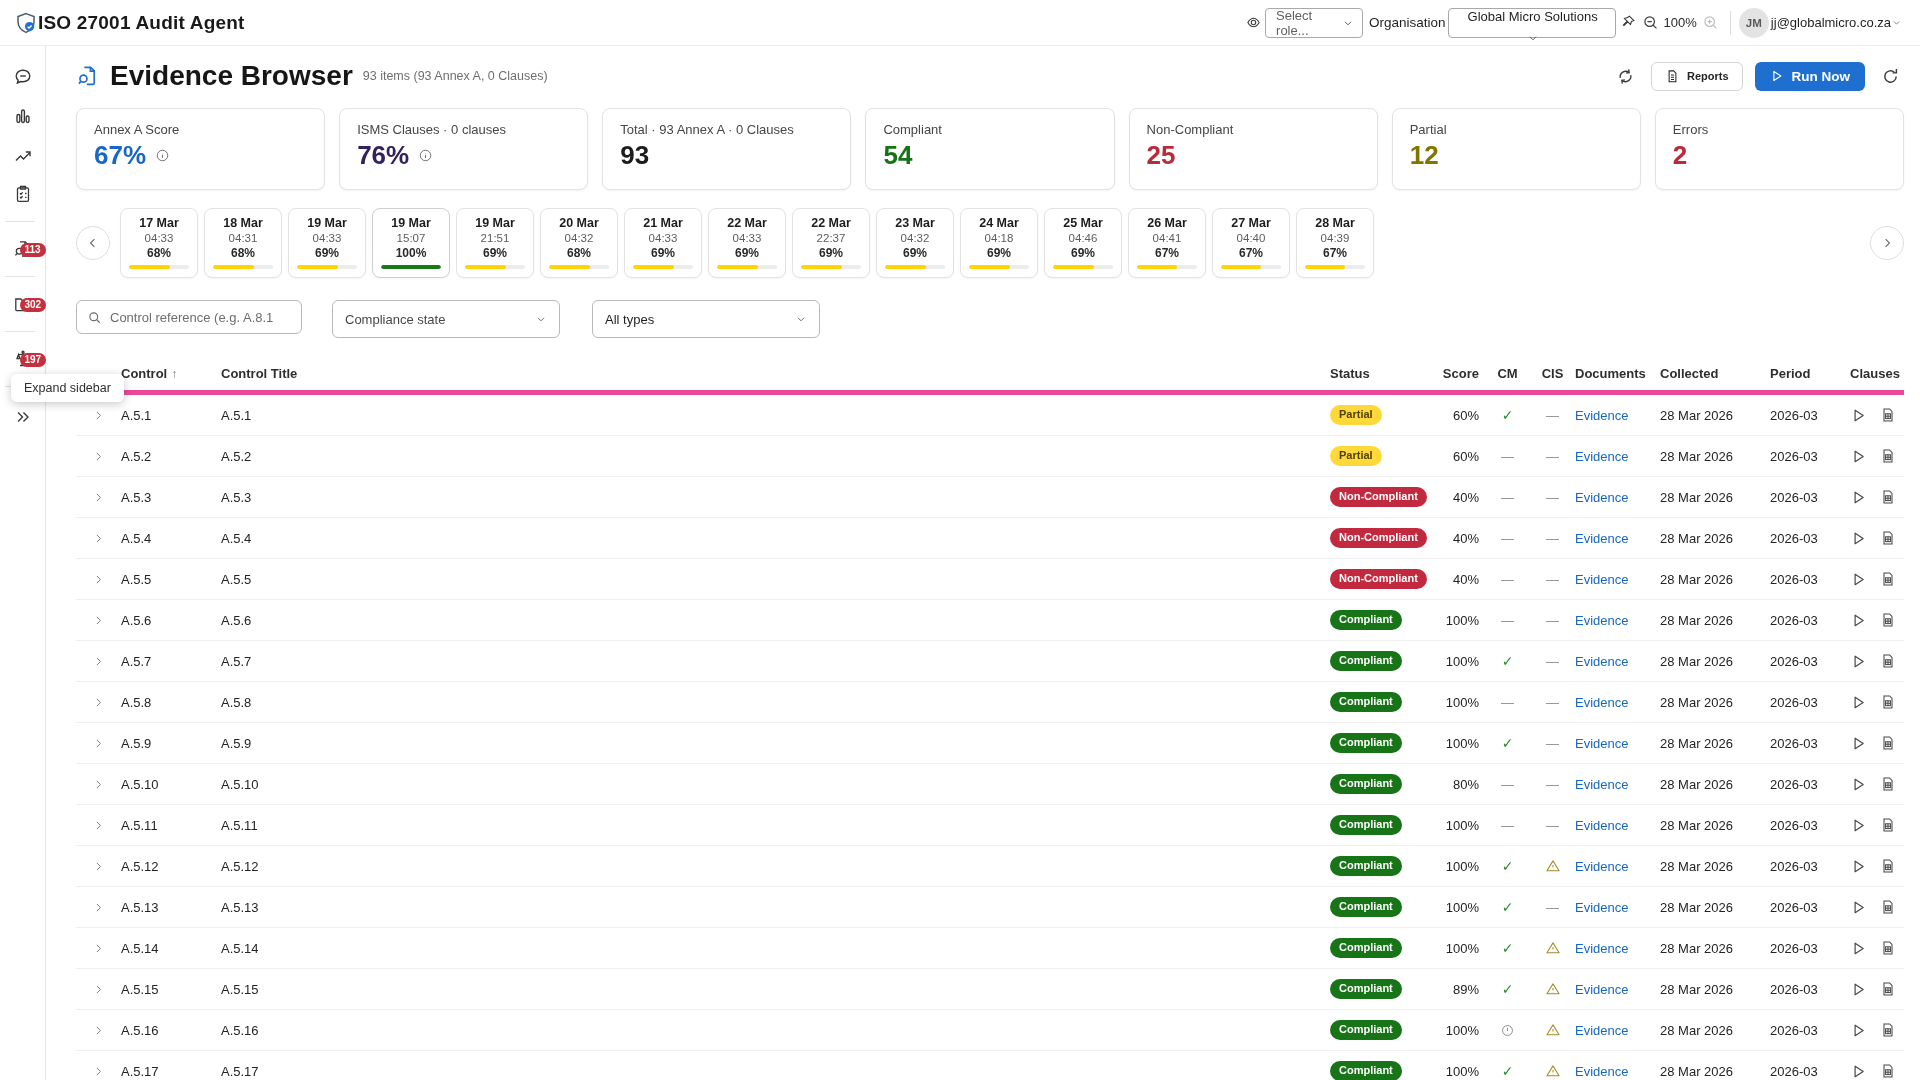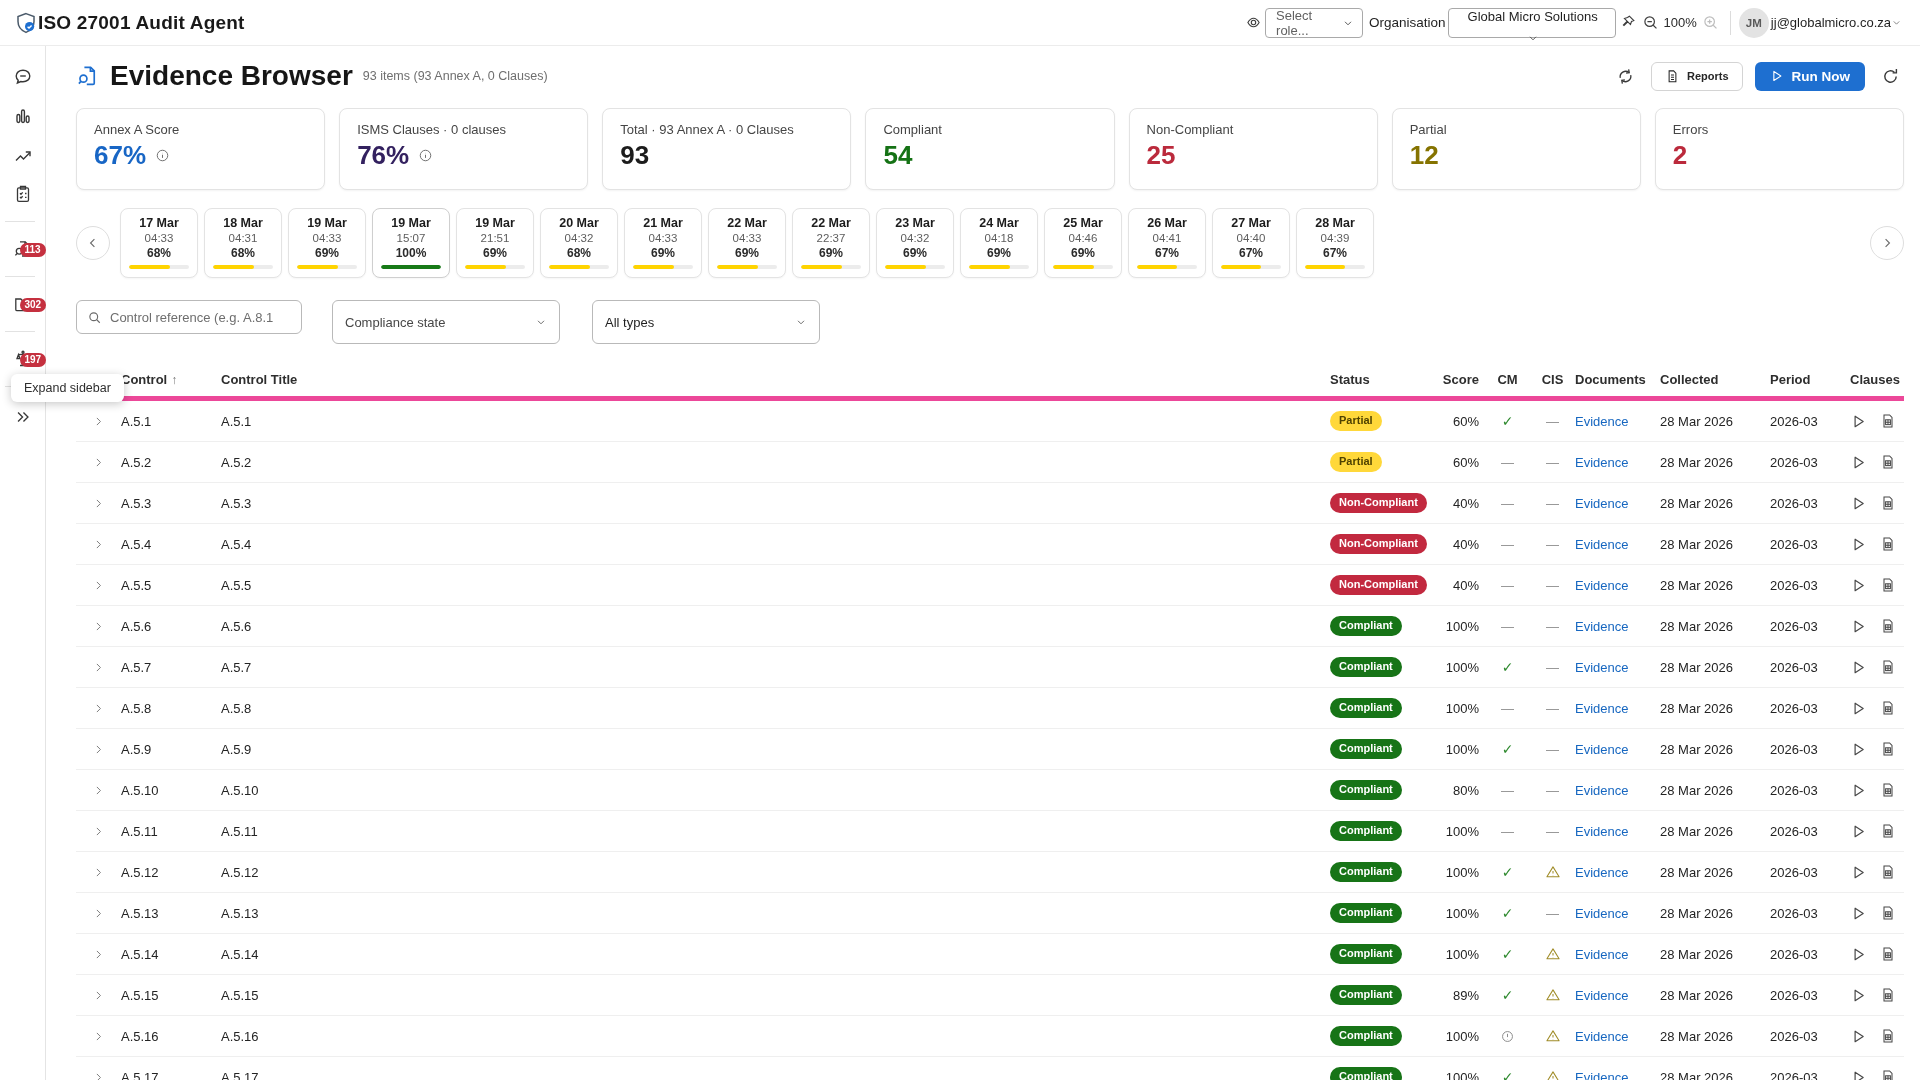--- a/index.html
+++ b/index.html
@@ -111,21 +111,21 @@
   .filters-row { display:flex; gap:16px; margin-bottom:28px; }
   .search-box {
     display:flex; align-items:center; gap:8px; width:226px; height:34px;
     border:1px solid #b9b9b9; border-radius:6px; padding:0 10px; background:#fff; color:#6a6a6a;
   }
   .search-box input {
     border:none; outline:none; flex:1; font-size:13px; font-family:inherit; color:#333; min-width:0; background:transparent;
   }
   .search-box input::placeholder { color:#6e6e6e; }
   .filter-select {
-    display:flex; align-items:center; justify-content:space-between; width:228px; height:44px;
+    display:flex; align-items:center; justify-content:space-between; width:228px; height:38px;
     border:1px solid #b9b9b9; border-radius:6px; padding:0 12px; background:#fff; font-size:13px; cursor:pointer;
   }
   .filter-select.state { color:#474747; margin-left:14px; }
   .filter-select.types { color:#1f1f1f; margin-left:16px; }
 
   
   .grid-cols {
     display:grid;
     grid-template-columns:45px 100px 1fr 100px 55px 45px 45px 85px 110px 80px 54px;
     align-items:center;

